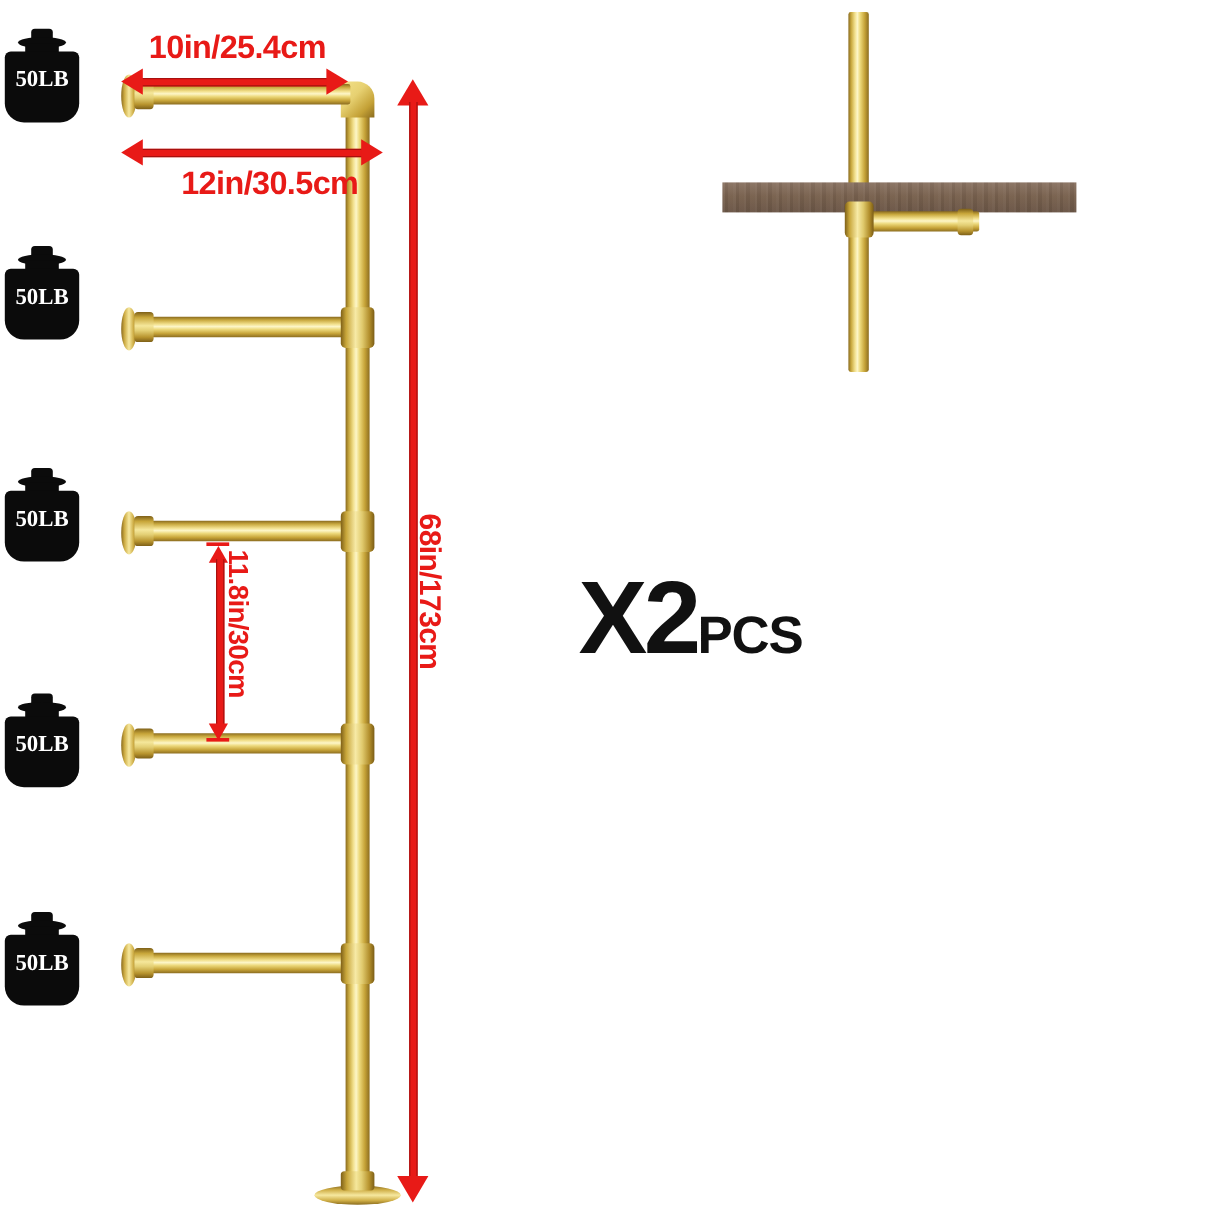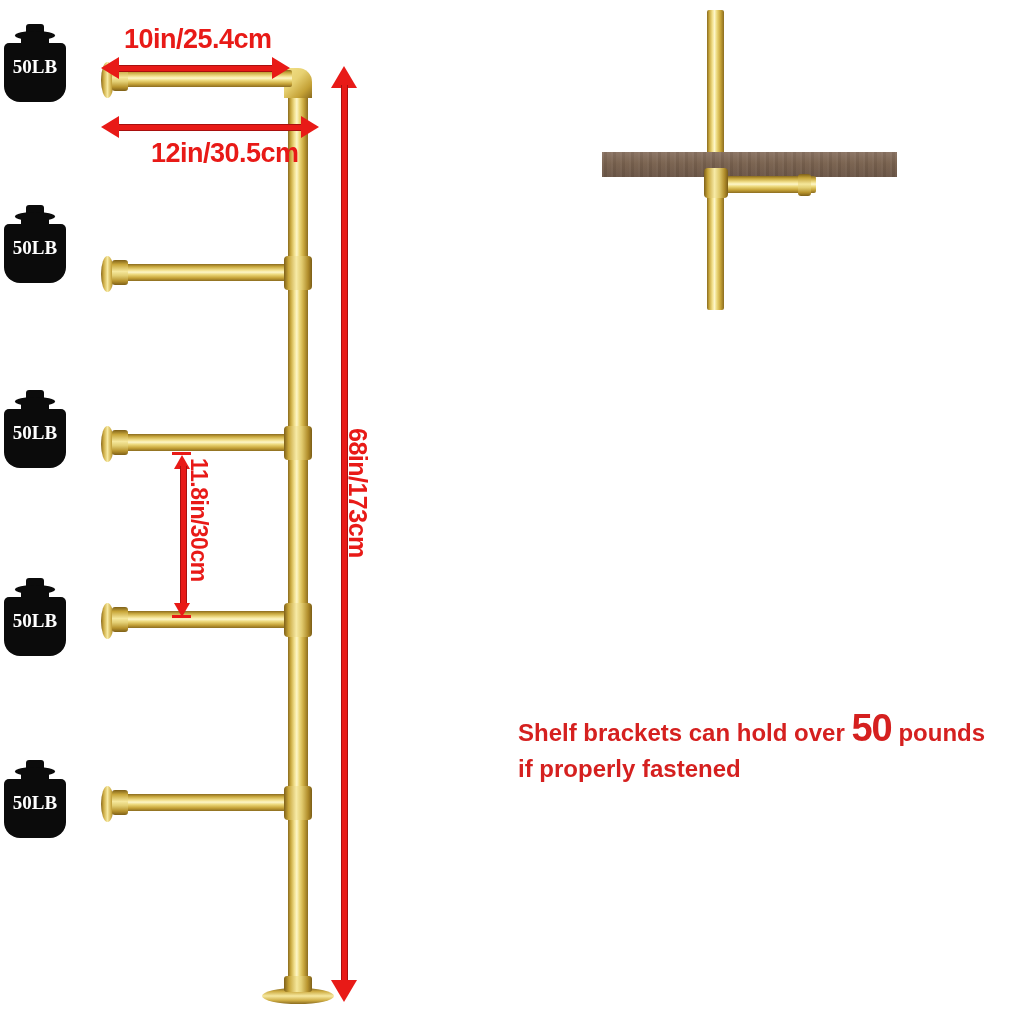--- a/index.html
+++ b/index.html
@@ -364,21 +364,18 @@
   <div>
     <div class="post" style="left:707px; top:10px; width:17px; height:300px;"></div>
     <div class="plank" style="left:602px; top:152px; width:295px; height:25px;"></div>
     <div class="arm" style="left:716px; top:176px; width:100px; height:17px;"></div>
     <div class="tee" style="left:704px; top:168px; width:24px; height:30px;"></div>
     <div class="collar-h" style="left:798px; top:174px; width:13px; height:22px;"></div>
   </div>
 
 
 
-
-  <div class="capacity" style="left:518px; top:703px;">
-    <div>
-      <span>Shelf brackets can hold over </span><span class="num">50</span><span> pounds</span>
-    </div>
-    <div>if properly fastened</div>
-  </div>
+  <div class="qty" style="left:482px; top:472px;">
+    <span class="big">X2</span><span class="small">PCS</span>
+  </div>
+
 
 </div>
 
 </body></html>

